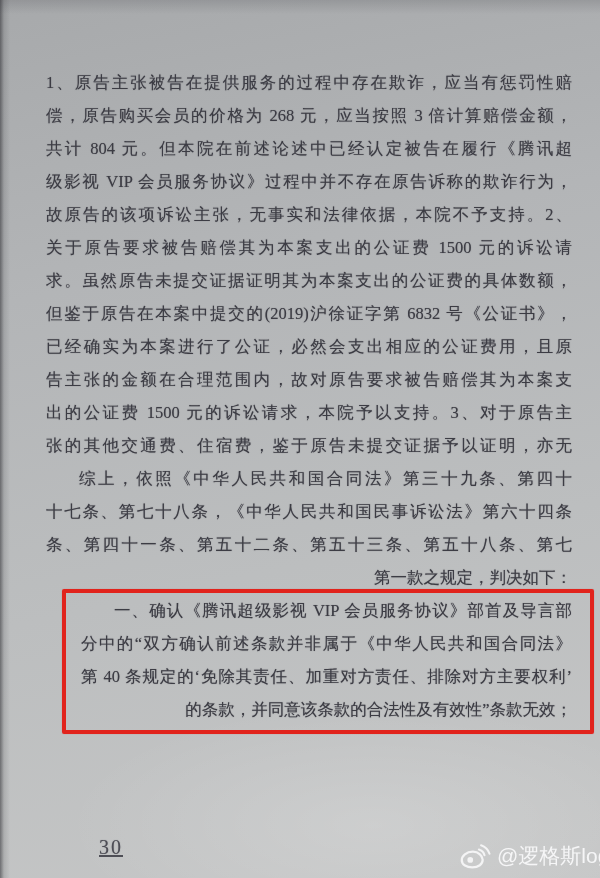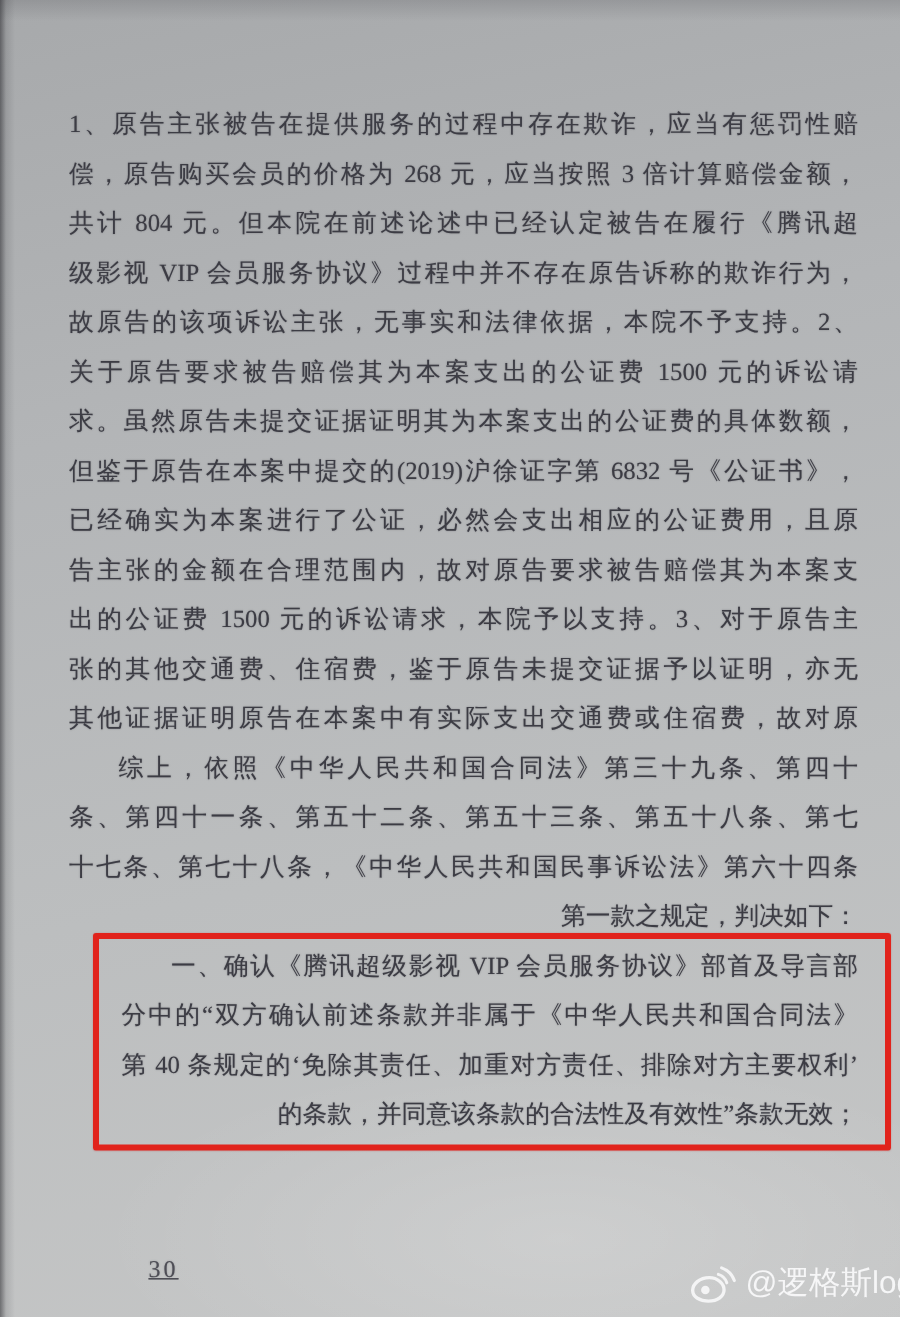--- a/index.html
+++ b/index.html
@@ -32,21 +32,21 @@
   .red-box{
     border:4px solid #e1231c;
     border-radius:2px;
     margin:-5px -22px 0 -19px;
     padding:1px 18px 4px 15px;
     box-shadow:0 0 1px rgba(180,20,20,0.4);
   }
   .page-number{
     position:absolute;
     left:99px; top:834px;
-    font-size:16px; line-height:26px;
+    font-size:20px; line-height:26px;
     color:#4e4e56;
     letter-spacing:2px;
     text-shadow:0 0 1px rgba(70,70,80,0.5);
     text-decoration:underline;
   }
   .watermark{
     position:absolute;
     right:9px; bottom:7px;
     display:flex; align-items:center; gap:6px;
     color:rgba(252,252,253,0.88);
@@ -67,24 +67,23 @@
         <div class="line fill">共计 804 元。但本院在前述论述中已经认定被告在履行《腾讯超</div>
         <div class="line fill">级影视 VIP 会员服务协议》过程中并不存在原告诉称的欺诈行为，</div>
         <div class="line fill">故原告的该项诉讼主张，无事实和法律依据，本院不予支持。2、</div>
         <div class="line fill">关于原告要求被告赔偿其为本案支出的公证费 1500 元的诉讼请</div>
         <div class="line fill">求。虽然原告未提交证据证明其为本案支出的公证费的具体数额，</div>
         <div class="line fill">但鉴于原告在本案中提交的(2019)沪徐证字第 6832 号《公证书》，</div>
         <div class="line fill">已经确实为本案进行了公证，必然会支出相应的公证费用，且原</div>
         <div class="line fill">告主张的金额在合理范围内，故对原告要求被告赔偿其为本案支</div>
         <div class="line fill">出的公证费 1500 元的诉讼请求，本院予以支持。3、对于原告主</div>
         <div class="line fill">张的其他交通费、住宿费，鉴于原告未提交证据予以证明，亦无</div>
-        <div class="line fill">其他证据证明原告在本案中有实际支出交通费或住宿费，故对原</div>
         <div class="line indent fill">综上，依照《中华人民共和国合同法》第三十九条、第四十</div>
+        <div class="line fill">十七条、第七十八条，《中华人民共和国民事诉讼法》第六十四条</div>
         <div class="line fill">条、第四十一条、第五十二条、第五十三条、第五十八条、第七</div>
-        <div class="line fill">十七条、第七十八条，《中华人民共和国民事诉讼法》第六十四条</div>
         <div class="line">第一款之规定，判决如下：</div>
       </div>
     <div id="boxed-lines" class="red-box" style="border-color: rgb(225, 35, 28); margin-left: 16px;">
         <div class="line indent fill">一、确认《腾讯超级影视 VIP 会员服务协议》部首及导言部</div>
         <div class="line fill">分中的“双方确认前述条款并非属于《中华人民共和国合同法》</div>
         <div class="line fill">第 40 条规定的‘免除其责任、加重对方责任、排除对方主要权利’</div>
         <div class="line">的条款，并同意该条款的合法性及有效性”条款无效；</div>
       </div>
   </div>
 

